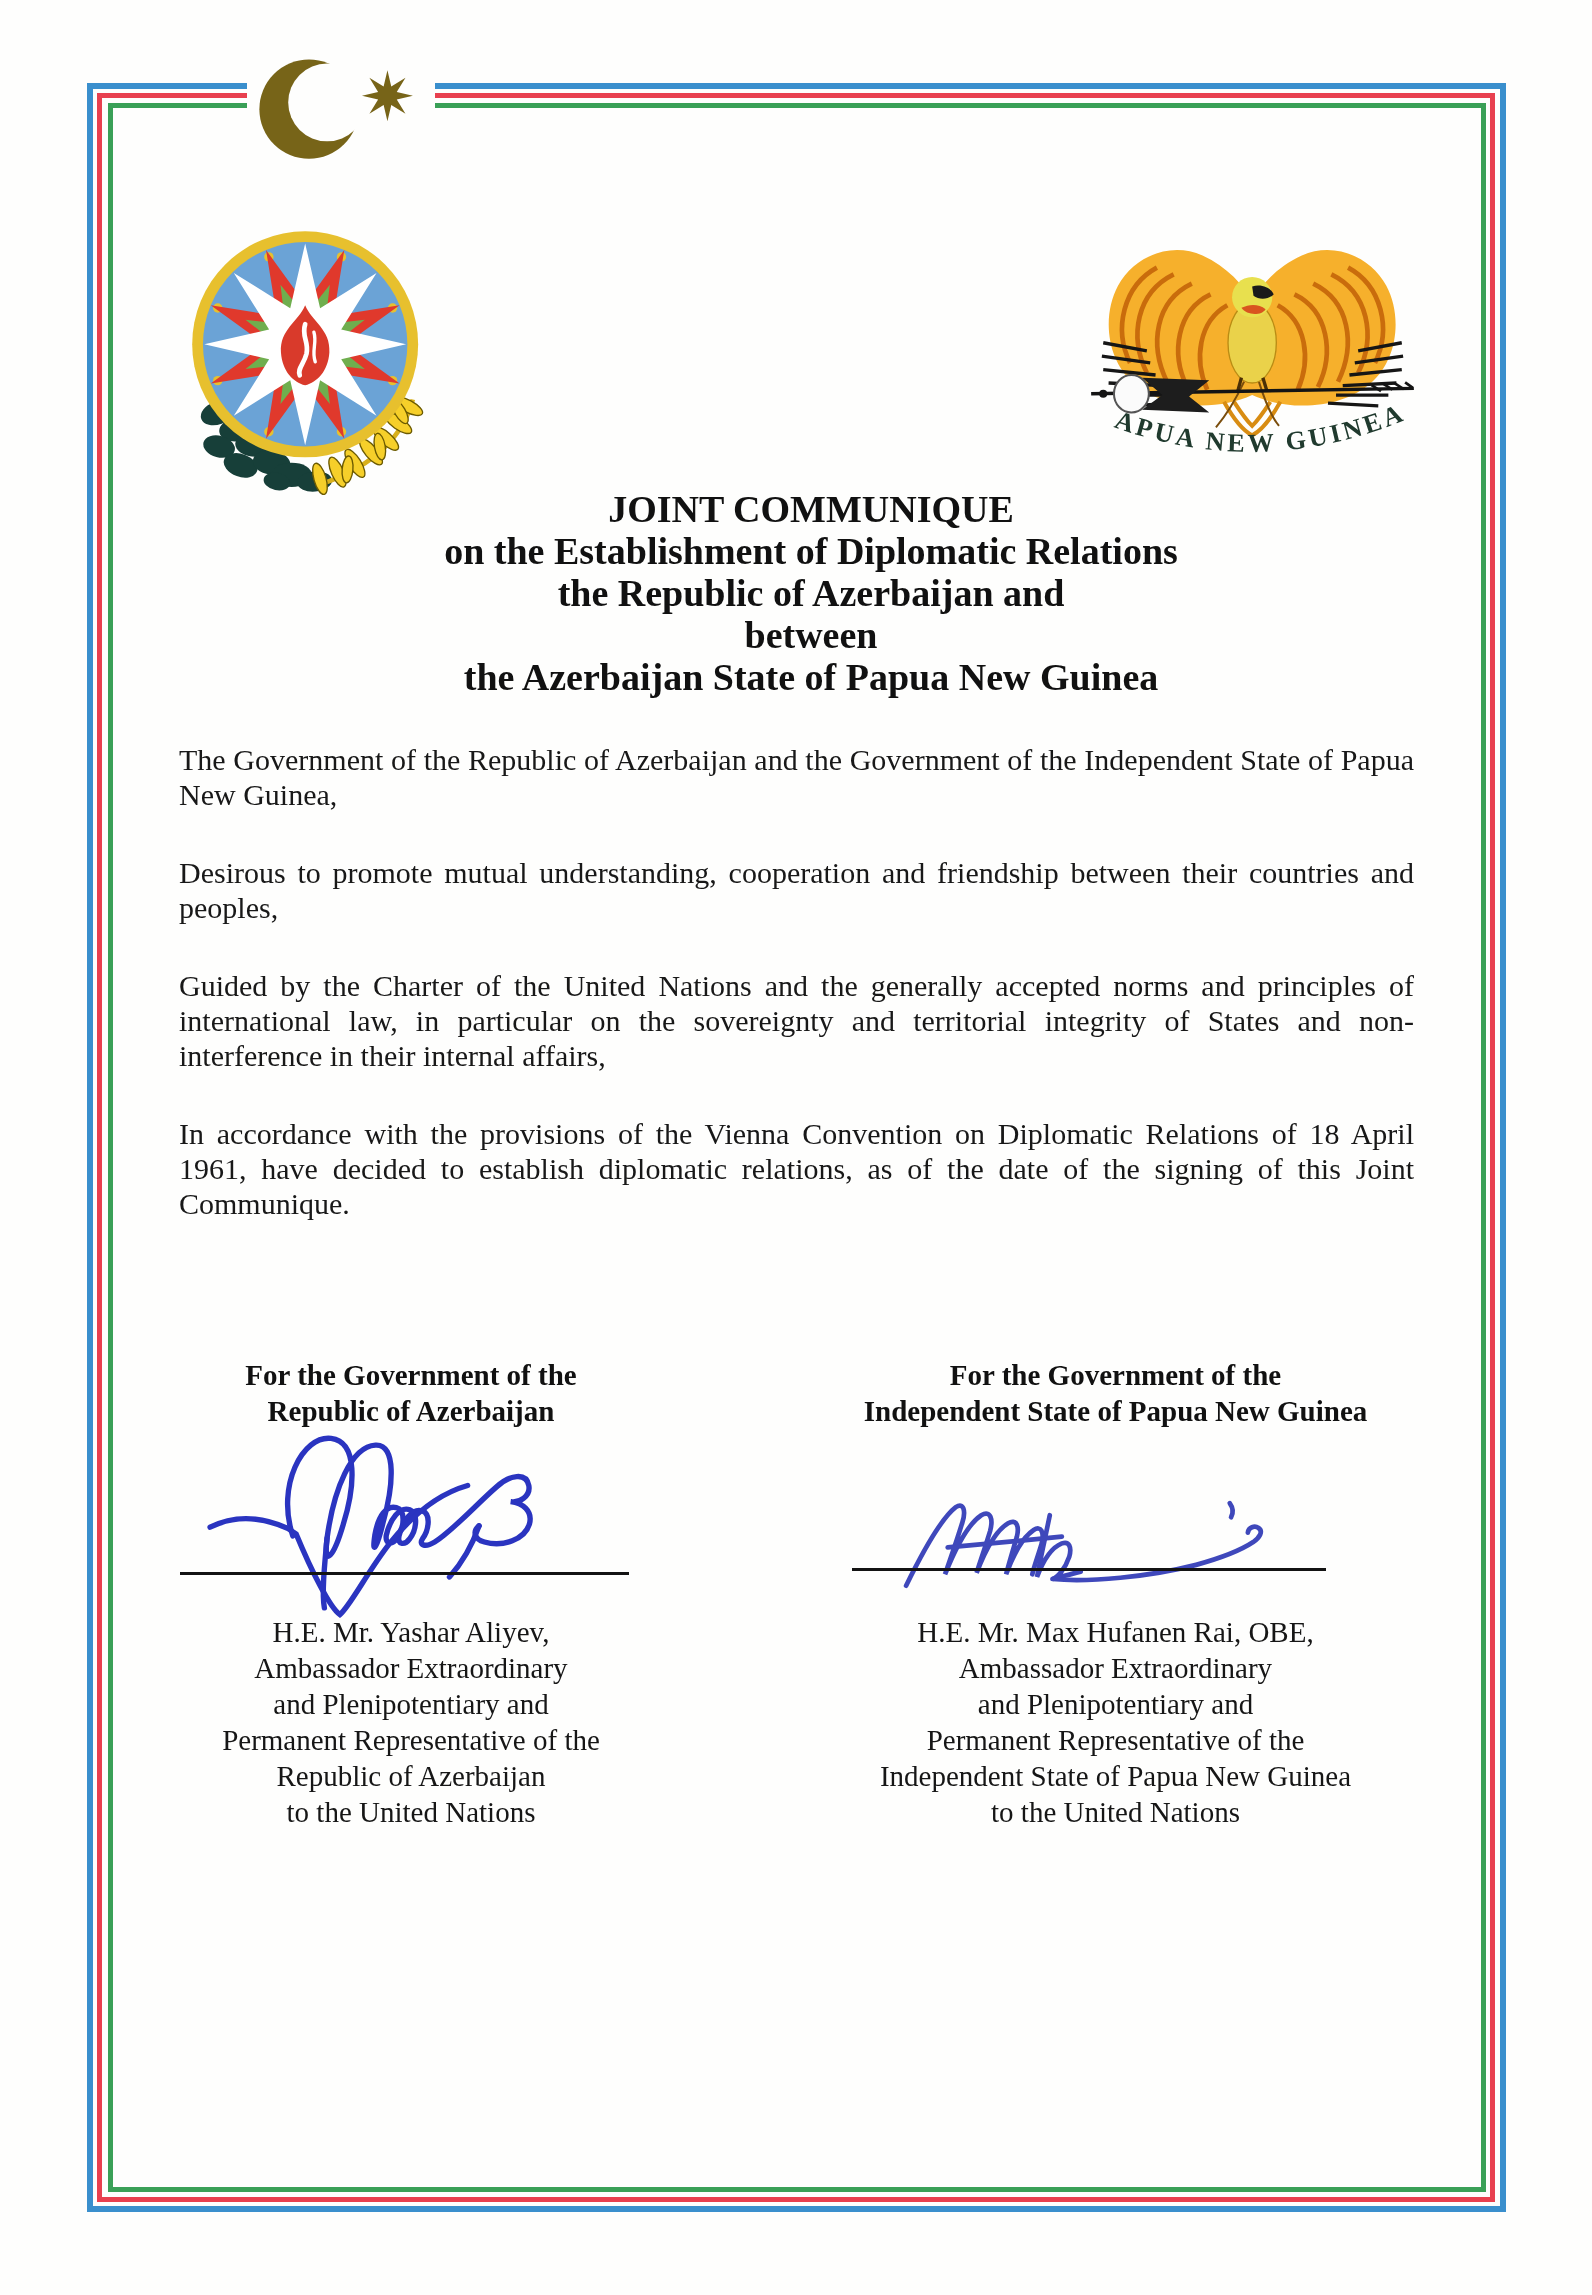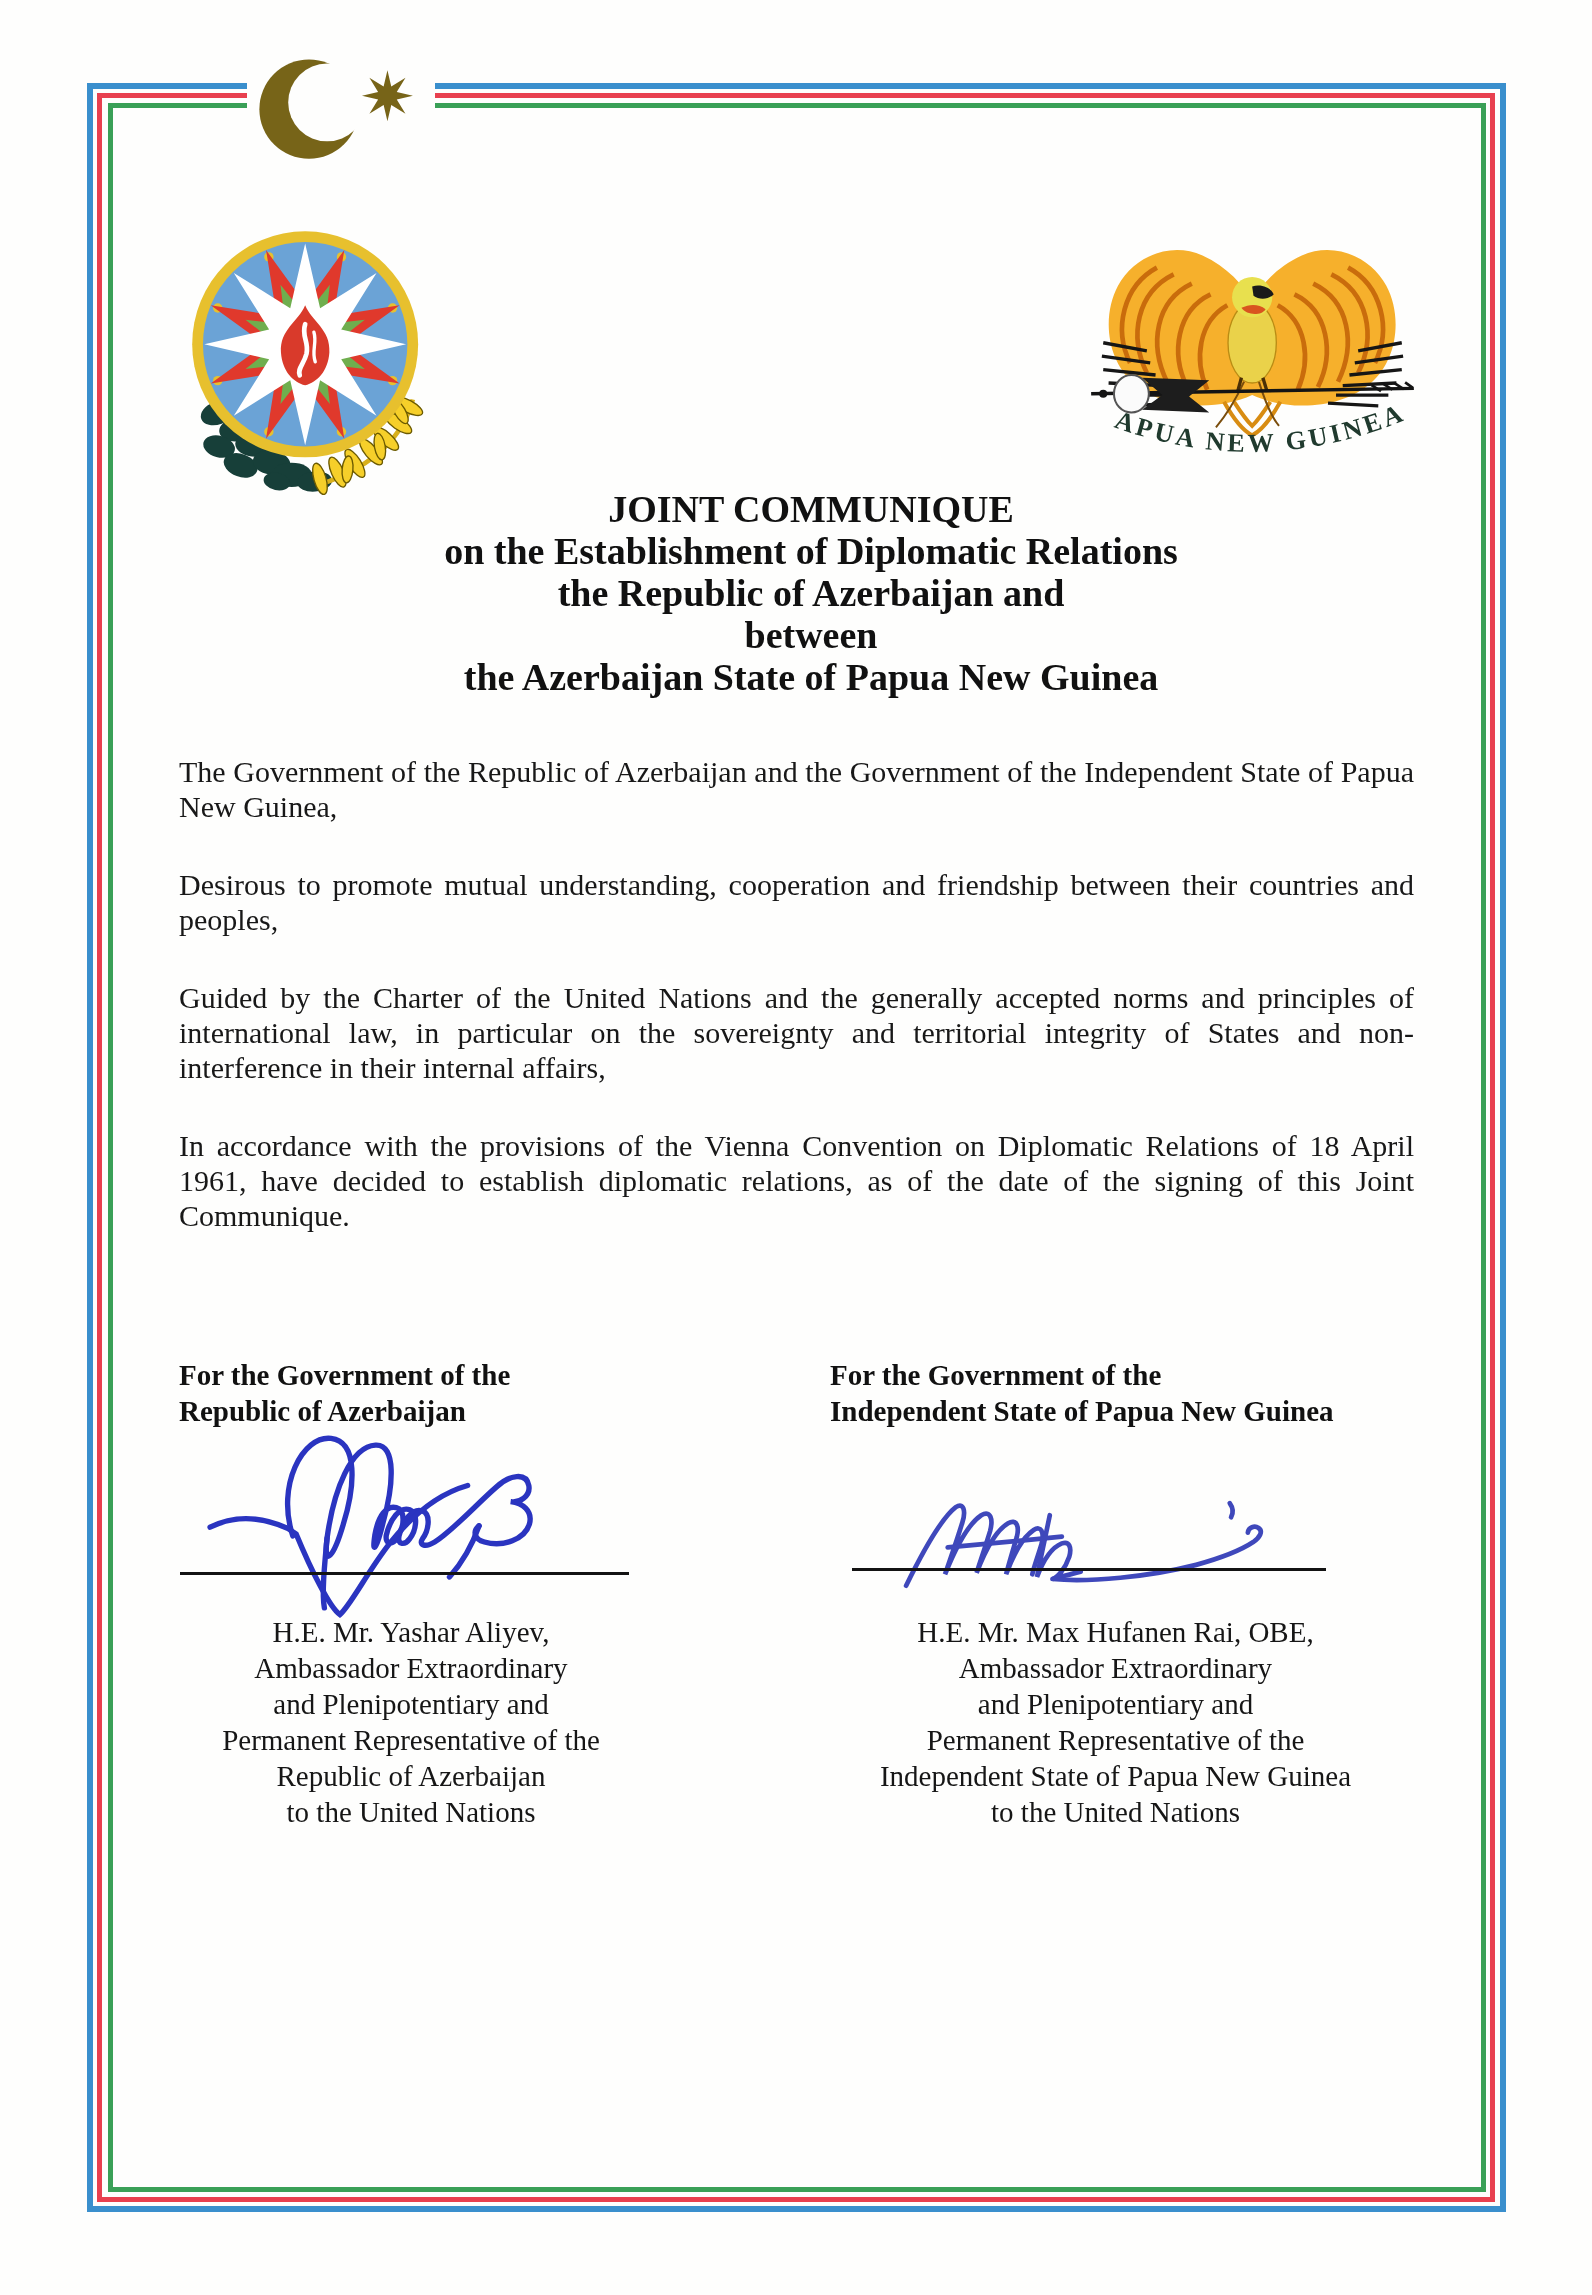--- a/index.html
+++ b/index.html
@@ -18,23 +18,23 @@
   
   .title{
     left:194px;top:488px;width:1234px;text-align:center;
     font-size:38px;line-height:42px;font-weight:bold;color:#111;
   }
   
   .bodytext{
     left:179px;top:742px;width:1235px;font-size:30px;line-height:35px;
     text-align:justify;color:#181818;
   }
-  .bodytext p{margin:12px 0 43px 0;}
-  
-  .sig-head{position:absolute;text-align:left;font-size:29px;line-height:36px;font-weight:bold;color:#111;}
+  .bodytext p{margin:0 0 43px 0;}
+  
+  .sig-head{position:absolute;text-align:center;font-size:29px;line-height:36px;font-weight:bold;color:#111;}
   .sh-left{left:179px;top:1357px;width:464px;}
   .sh-right{left:830px;top:1357px;width:571px;}
   .sig-line{position:absolute;height:2.7px;background:#131313;}
   .sl-left{left:180px;top:1572px;width:449px;}
   .sl-right{left:852px;top:1568px;width:474px;}
   .sig-svg{position:absolute;}
   .name-block{position:absolute;text-align:center;font-size:29px;line-height:36px;color:#161616;}
   .nb-left{left:179px;top:1614px;width:464px;}
   .nb-right{left:830px;top:1614px;width:571px;}
   .name-block .nm{font-weight:normal;}

